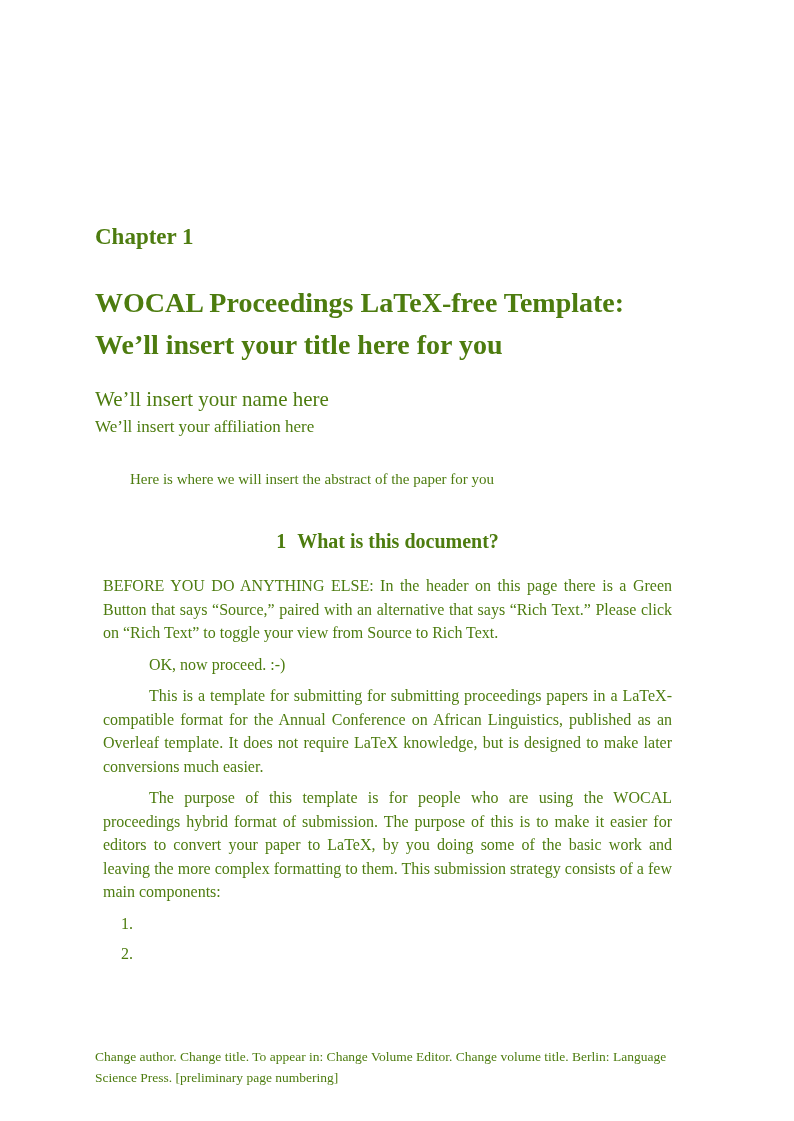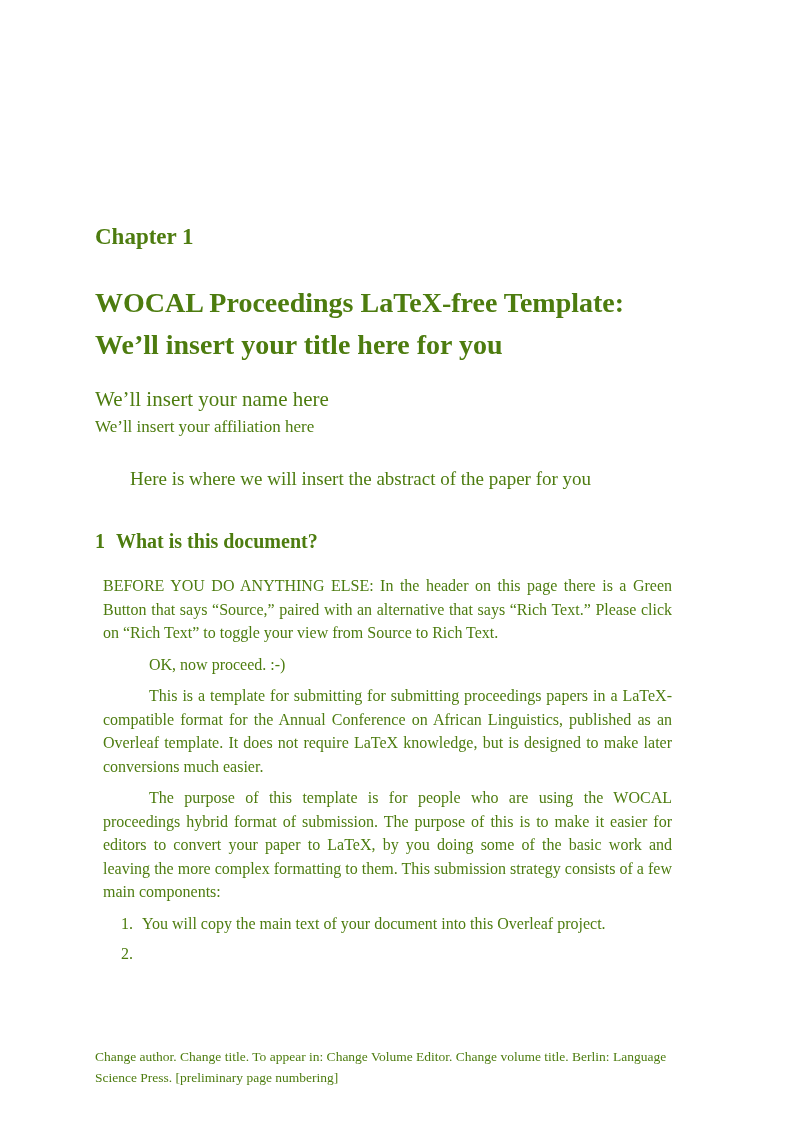--- a/index.html
+++ b/index.html
@@ -41,28 +41,29 @@
     font-weight: normal;
     line-height: 24px;
   }
   .author-affiliation {
     margin: 6px 0 0 0;
     font-size: 17px;
     line-height: 20px;
   }
   .abstract {
     margin: 32px 0 0 35px;
-    font-size: 19px;
+    font-size: 15px;
     line-height: 20px;
   }
   .section-heading {
     margin: 40px 0 0 0;
     font-size: 20px;
     font-weight: bold;
     line-height: 24px;
+    text-align: center;
   }
   .section-number {
     display: inline-block;
     margin-right: 11px;
   }
   .body-text p {
     margin: 8px;
     font-size: 16px;
     line-height: 23.5px;
     text-align: justify;
@@ -123,21 +124,20 @@
     <div class="body-text">
       <p class="first">BEFORE YOU DO ANYTHING ELSE: In the header on this page there is a Green Button that says “Source,” paired with an alternative that says “Rich Text.” Please click on “Rich Text” to toggle your view from Source to Rich Text.</p>
       <p class="indent">OK, now proceed. :-)</p>
       <p class="indent">This is a template for submitting for submitting proceedings papers in a LaTeX-compatible format for the Annual Conference on African Linguistics, published as an Overleaf template. It does not require LaTeX knowledge, but is designed to make later conversions much easier.</p>
       <p class="indent">The purpose of this template is for people who are using the WOCAL proceedings hybrid format of submission. The purpose of this is to make it easier for editors to convert your paper to LaTeX, by you doing some of the basic work and leaving the more complex formatting to them. This submission strategy consists of a few main components:</p>
     </div>
 
     <ol class="doc-list">
       <li>
         <span class="li-number">1.</span>
-        <span>You will copy the main text of your document into this Overleaf project.</span>
       </li>
       <li>
         <span class="li-number">2.</span>
       </li>
     </ol>
 
   </div>
 
   <div class="page-footer">Change author. Change title. To appear in: Change Volume Editor. Change volume title. Berlin: Language Science Press. [preliminary page numbering]</div>
 </div>

